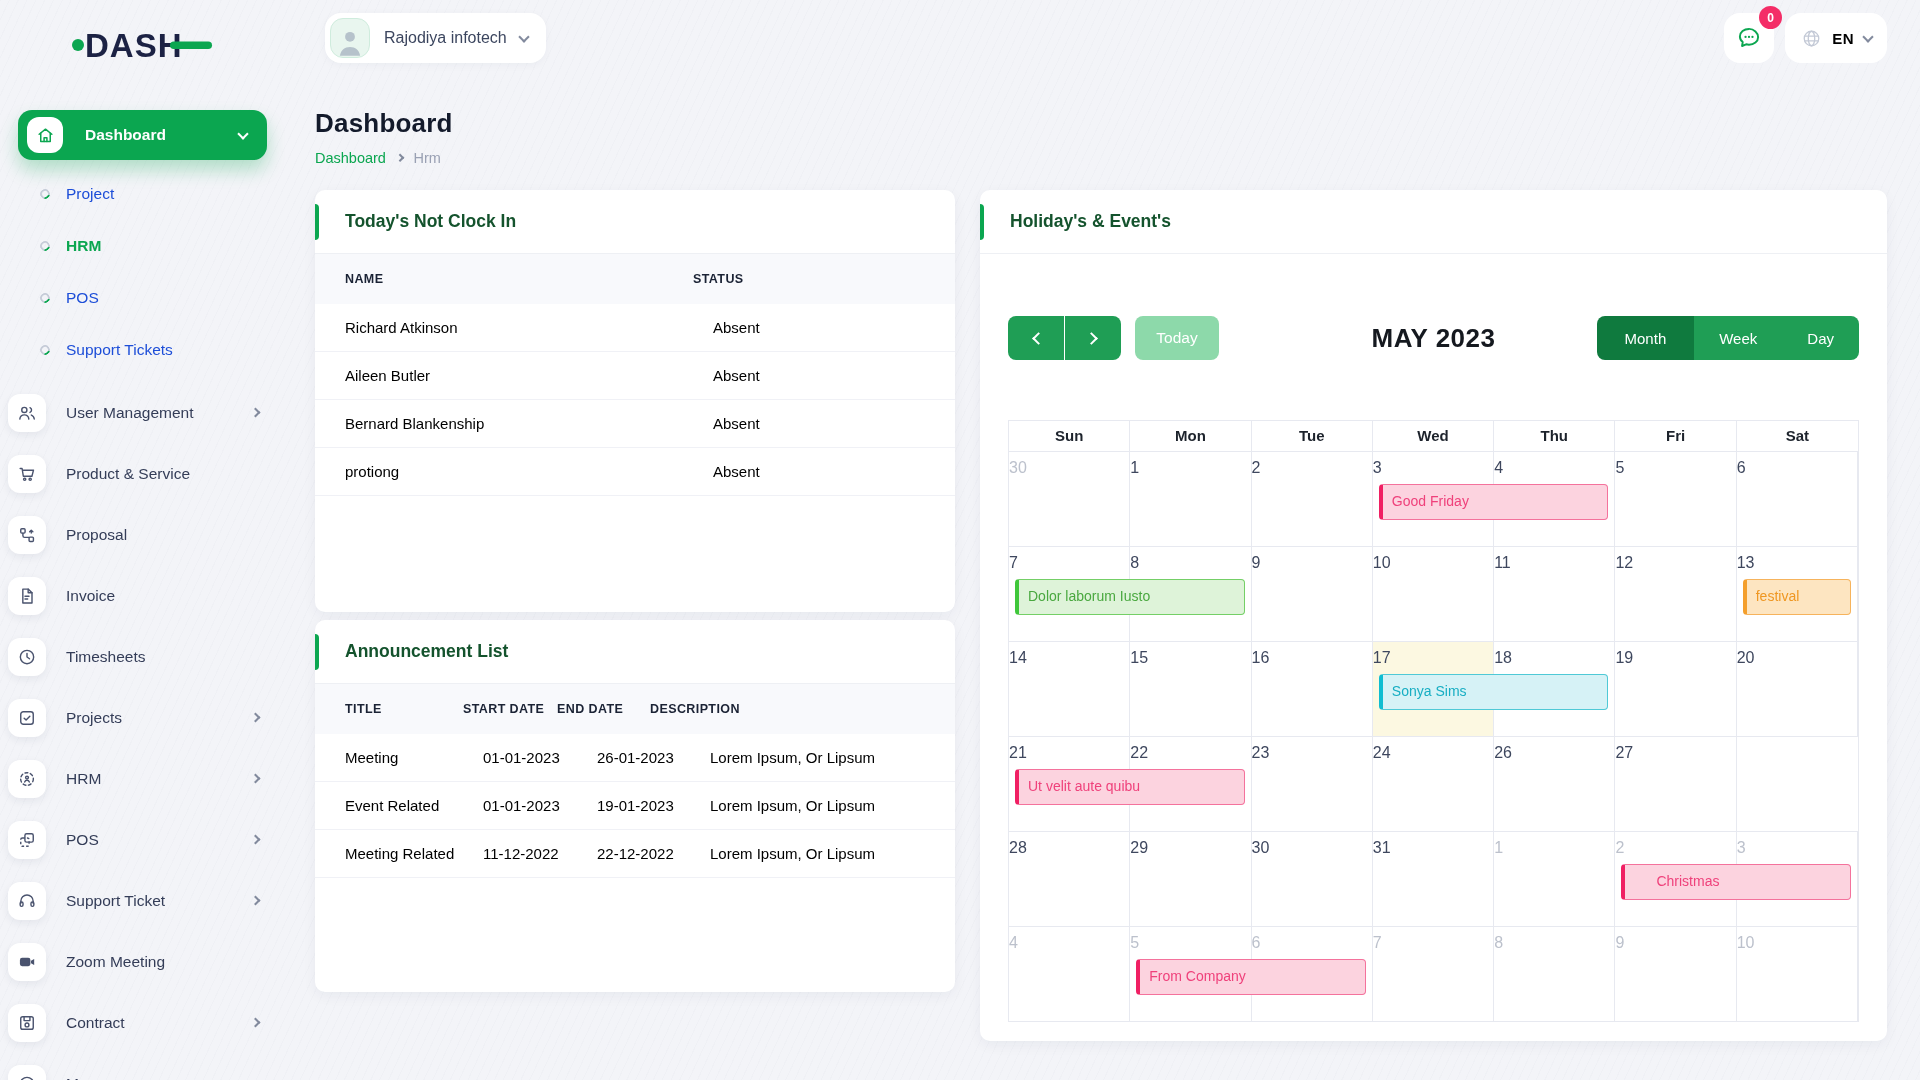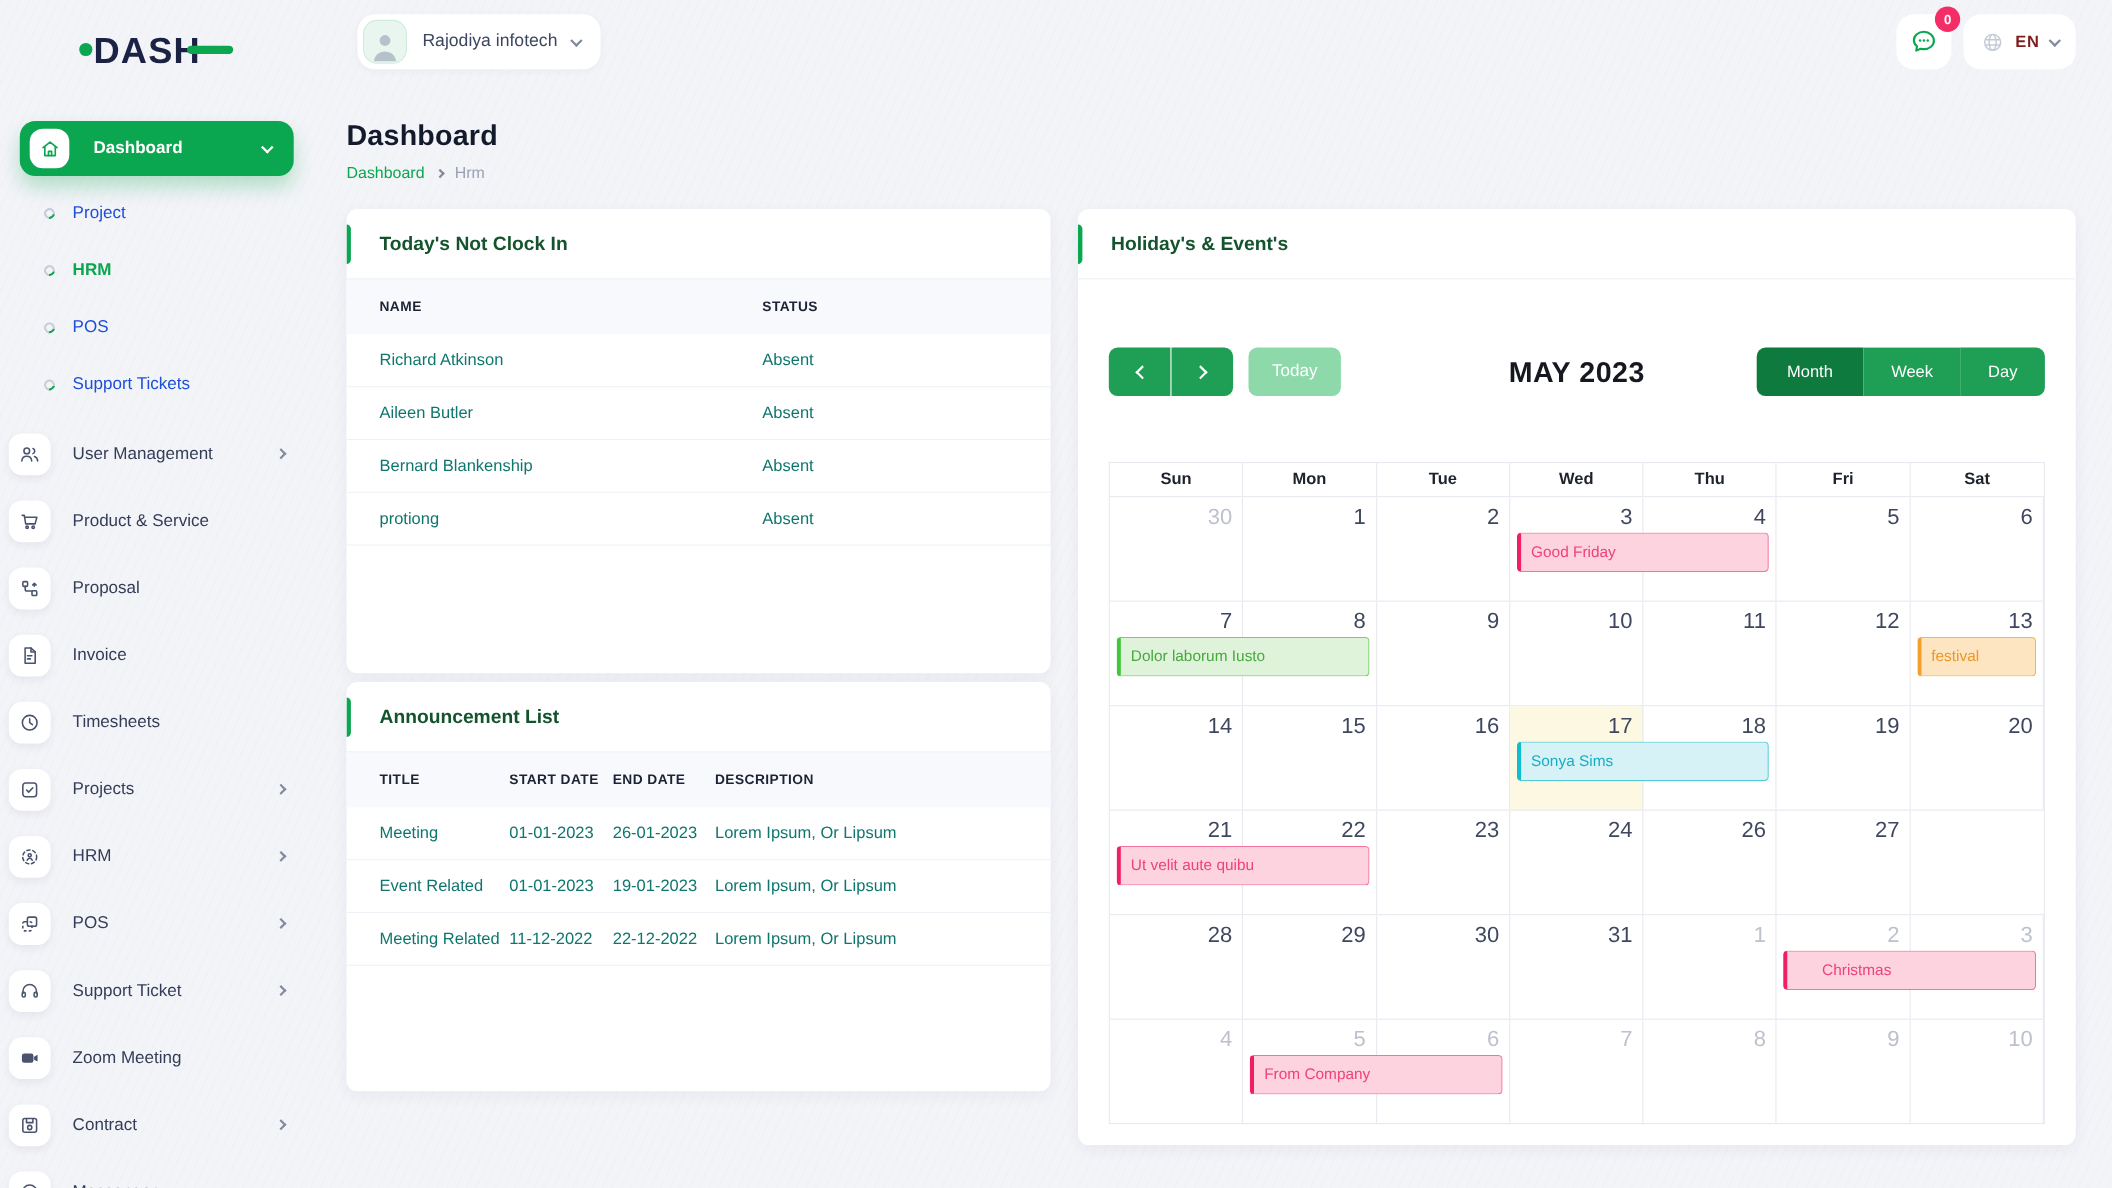--- a/index.html
+++ b/index.html
@@ -45,21 +45,21 @@
   .avatar { width:40px; height:40px; border-radius:13px; background:#e9f6ef; border:1px solid #cfecdd;
             display:flex; align-items:flex-end; justify-content:center; overflow:hidden; }
   .company .name { font-size:16px; color:#3c465f; margin:0 13px 0 14px; }
   .top-right { position:absolute; right:33px; top:13px; display:flex; gap:11px; }
   .chatbtn { position:relative; width:50px; height:50px; background:#fff; border-radius:16px;
              display:flex; align-items:center; justify-content:center; cursor:pointer; }
   .badge { position:absolute; top:-7px; right:-8px; min-width:23px; height:23px; border-radius:50%;
            background:#f42d67; color:#fff; font-size:12px; font-weight:bold; display:flex; align-items:center; justify-content:center; }
   .langbtn { height:50px; background:#fff; border-radius:16px; display:flex; align-items:center; gap:10px;
              padding:0 15px 0 16px; cursor:pointer; }
-  .langbtn .code { font-size:15px; font-weight:bold; color:#7f1d1d; letter-spacing:.5px; }
+  .langbtn .code { font-size:15px; font-weight:bold; color:#000000; letter-spacing:.5px; }
   .langbtn .caret { margin-top:-3px; }
 
   
   .page-head { position:absolute; left:30px; top:108px; }
   .page-head h1 { font-size:26px; color:#131a2b; letter-spacing:.2px; }
   .breadcrumb { margin-top:11px; display:flex; align-items:center; gap:11px; font-size:14.5px; }
   .breadcrumb a { color:#0ba650; text-decoration:none; cursor:pointer; }
   .breadcrumb .caret { width:5.5px; height:5.5px; }
   .breadcrumb .current { color:#9aa1b4; }
 
@@ -68,21 +68,21 @@
   .card-head { position:relative; height:64px; display:flex; align-items:center; padding-left:30px; border-bottom:1px solid #eef0f4; }
   .card-head::before { content:""; position:absolute; left:0; top:14px; width:4px; height:36px; background:#0ba650; border-radius:0 4px 4px 0; }
   .card-title { font-size:17.5px; font-weight:bold; color:#14532d; }
   #card-notclockin { left:30px; top:190px; width:640px; height:422px; }
   #card-announce   { left:30px; top:620px; width:640px; height:372px; }
   #card-calendar   { left:695px; top:190px; width:907px; height:851px; }
 
   .thead { background:#f8f9fc; height:50px; display:grid; align-items:center; padding-left:30px;
            font-size:12.5px; font-weight:bold; color:#1b2335; letter-spacing:.4px; }
   .trow  { height:48px; display:grid; align-items:center; padding-left:30px;
-           border-bottom:1px solid #f0f1f6; font-size:15px; color:#0f766e; }
+           border-bottom:1px solid #f0f1f6; font-size:15px; color:#000000;gap:20px; }
   .grid2 { grid-template-columns:348px 1fr; }
   .grid4 { grid-template-columns:118px 94px 93px 1fr; }
 
   
   .cal-toolbar { position:relative; margin:62px 28px 0; height:44px; }
   .btn { border:none; cursor:pointer; font-family:inherit; }
   .nav-group { position:absolute; left:0; top:0; display:flex; }
   .nav-btn { width:56px; height:44px; background:#1f9e55; display:flex; align-items:center; justify-content:center; }
   .nav-btn.prev { border-radius:8px 0 0 8px; margin-right:1px; }
   .nav-btn.next { border-radius:0 8px 8px 0; }
@@ -97,21 +97,21 @@
   .view-btn { height:44px; padding:0 25px; background:#1f9e55; color:#fff; font-size:15px; }
   .view-btn.first { border-radius:8px 0 0 8px; }
   .view-btn.last { border-radius:0 8px 8px 0; }
   .view-btn.active { background:#0f7a3e; padding:0 28px; }
 
   .cal-grid { margin:60px 28px 0; border:1px solid #e7e9f0; }
   .dow-row { display:grid; grid-template-columns:repeat(7,1fr); height:30px; }
   .dow-cell { text-align:center; line-height:29px; font-size:15px; font-weight:bold; color:#1d232c; }
   .dow-cell:not(:last-child), .day-cell:not(:last-child) { border-right:1px solid #e7e9f0; }
   .week-row { display:grid; grid-template-columns:repeat(7,1fr); height:95px; position:relative; border-top:1px solid #e7e9f0; }
-  .day-cell { text-align:right; padding:7px 9px 0 0; font-size:20px; color:#3e475e; cursor:pointer; }
+  .day-cell { text-align:left; padding:7px 9px 0 0; font-size:16px; color:#3e475e; cursor:pointer; }
   .day-cell.muted { color:#bcc1cc; }
   .day-cell.today { background:#fcf8e1; }
   .event { position:absolute; top:32px; height:36px; border-radius:4px; border:1px solid; border-left-width:4px;
            font-size:14px; line-height:33px; padding-left:9px; white-space:nowrap; overflow:hidden; cursor:pointer; }
   .event.pink   { background:#fcd3df; border-color:#f4729c; border-left-color:#f01f63; color:#ef417b; }
   .event.green  { background:#def3d9; border-color:#74cf66; border-left-color:#3fc73a; color:#49a83f; }
   .event.orange { background:#fde5c1; border-color:#f6b35c; border-left-color:#f49f2c; color:#ef9722; }
   .event.cyan   { background:#d6f2f6; border-color:#4fc9d6; border-left-color:#0fbdd1; color:#17aec3; }
 
   svg { display:block; }

